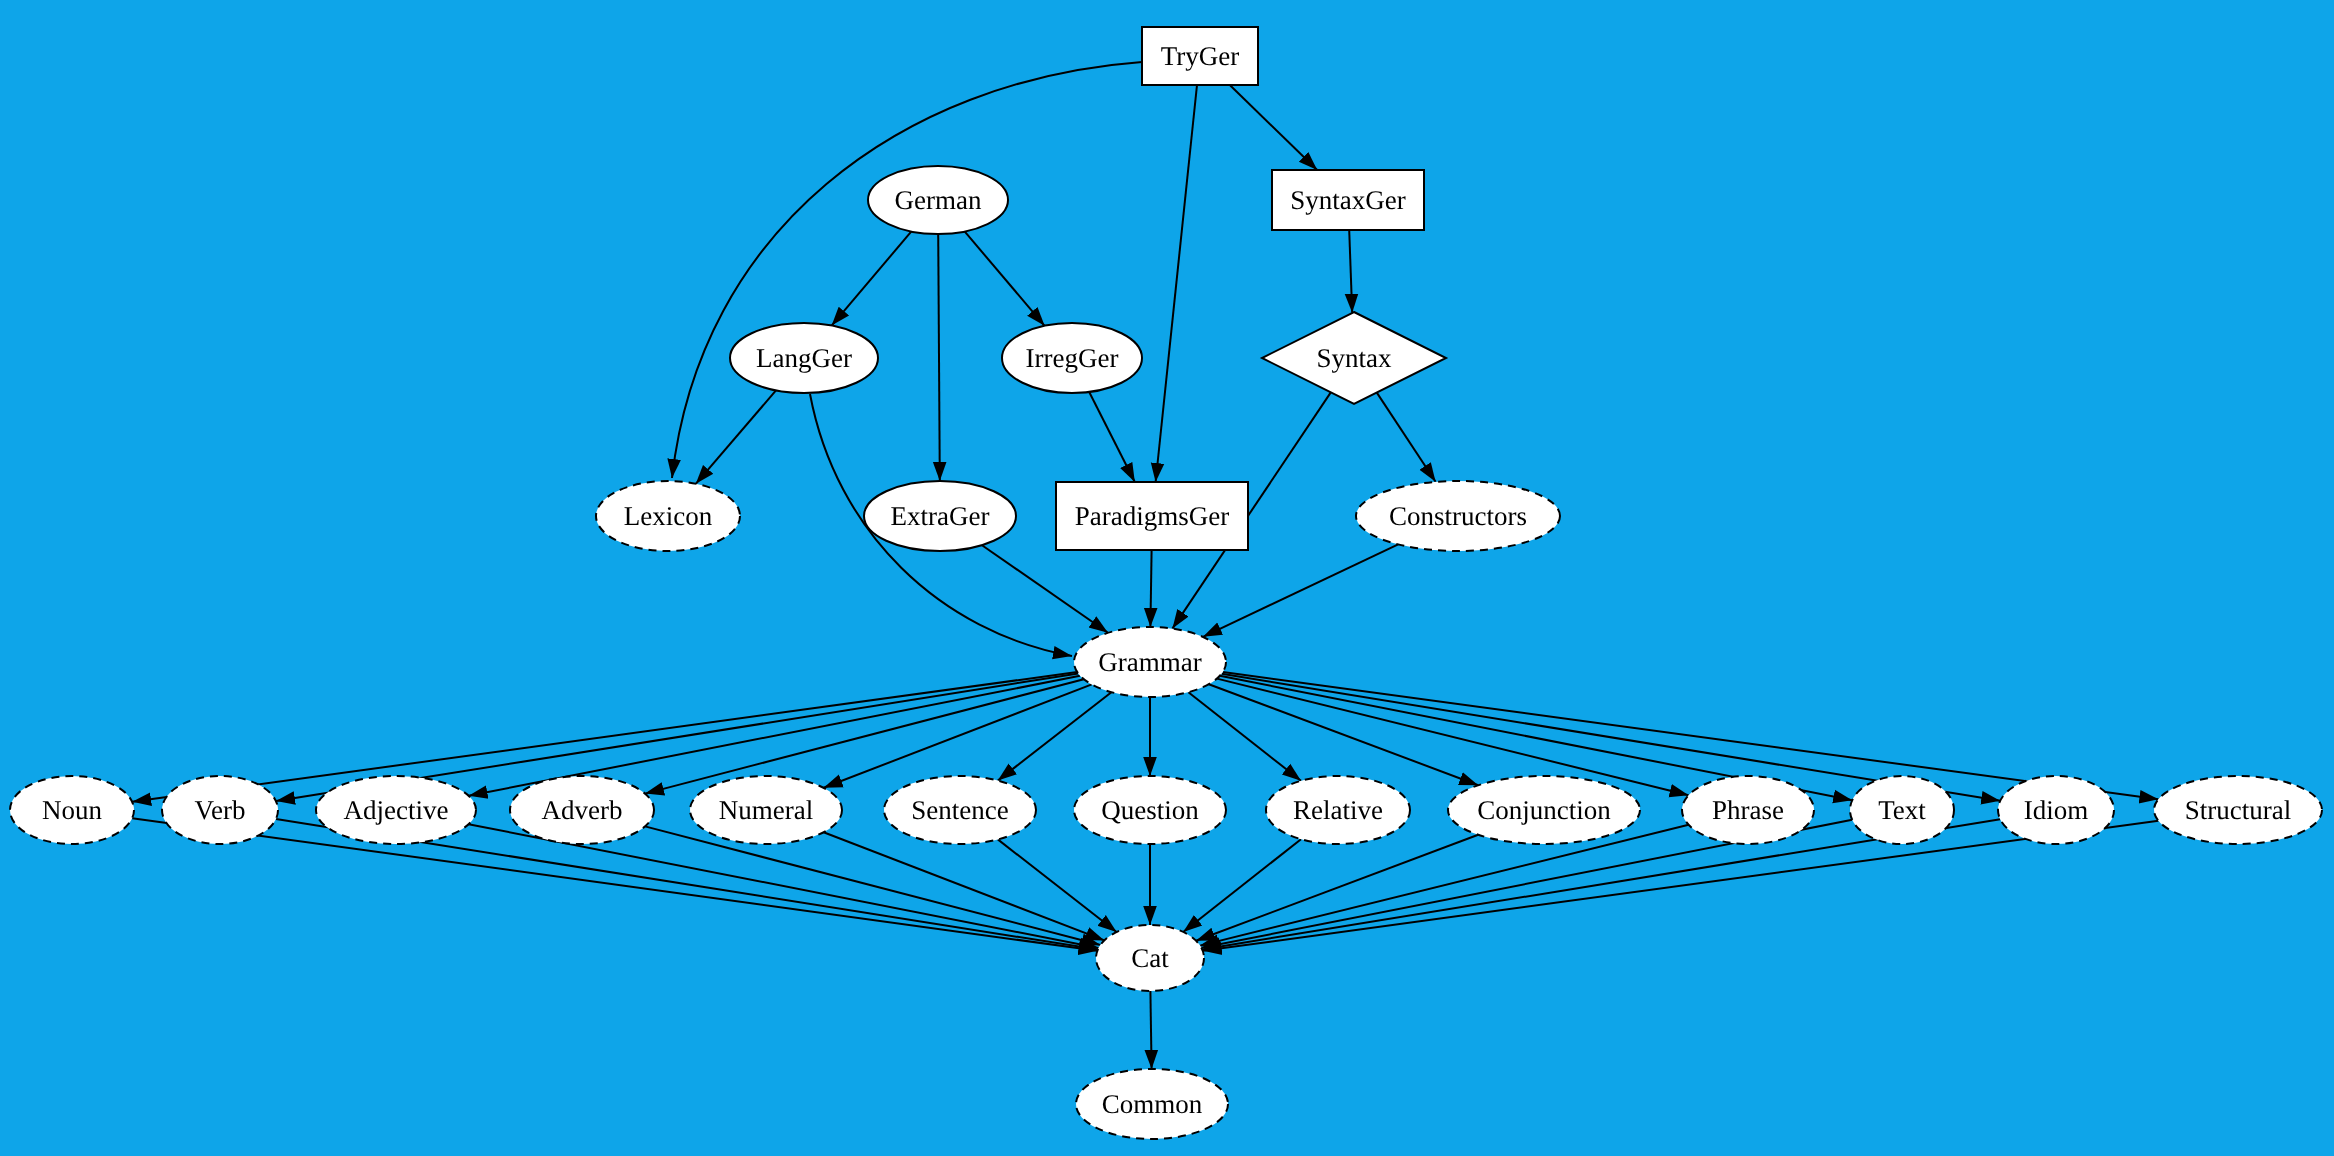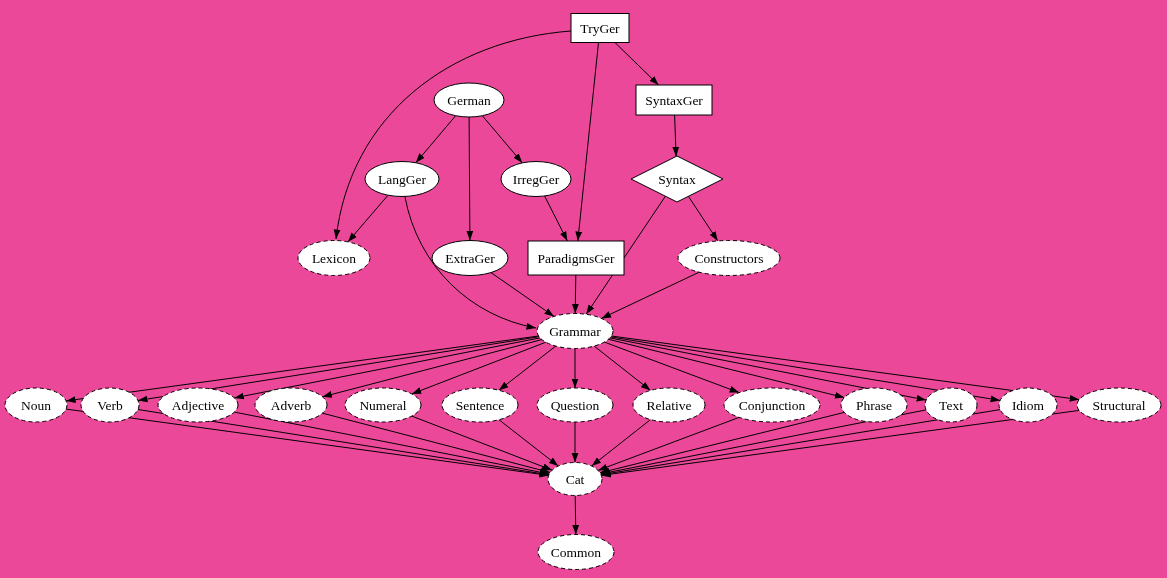--- a/index.html
+++ b/index.html
@@ -7,21 +7,21 @@
     padding: 0;
     background: #ffffff;
     width: 1167px;
     height: 578px;
     overflow: hidden;
   }
   .canvas {
     position: relative;
     width: 1167px;
     height: 578px;
-    background: #ec4899;
+    background: #0ea5e9;
   }
   svg#graph {
     position: absolute;
     left: 0;
     top: 0;
     width: 1167px;
     height: 578px;
   }
   .edge-path {
     fill: none;

